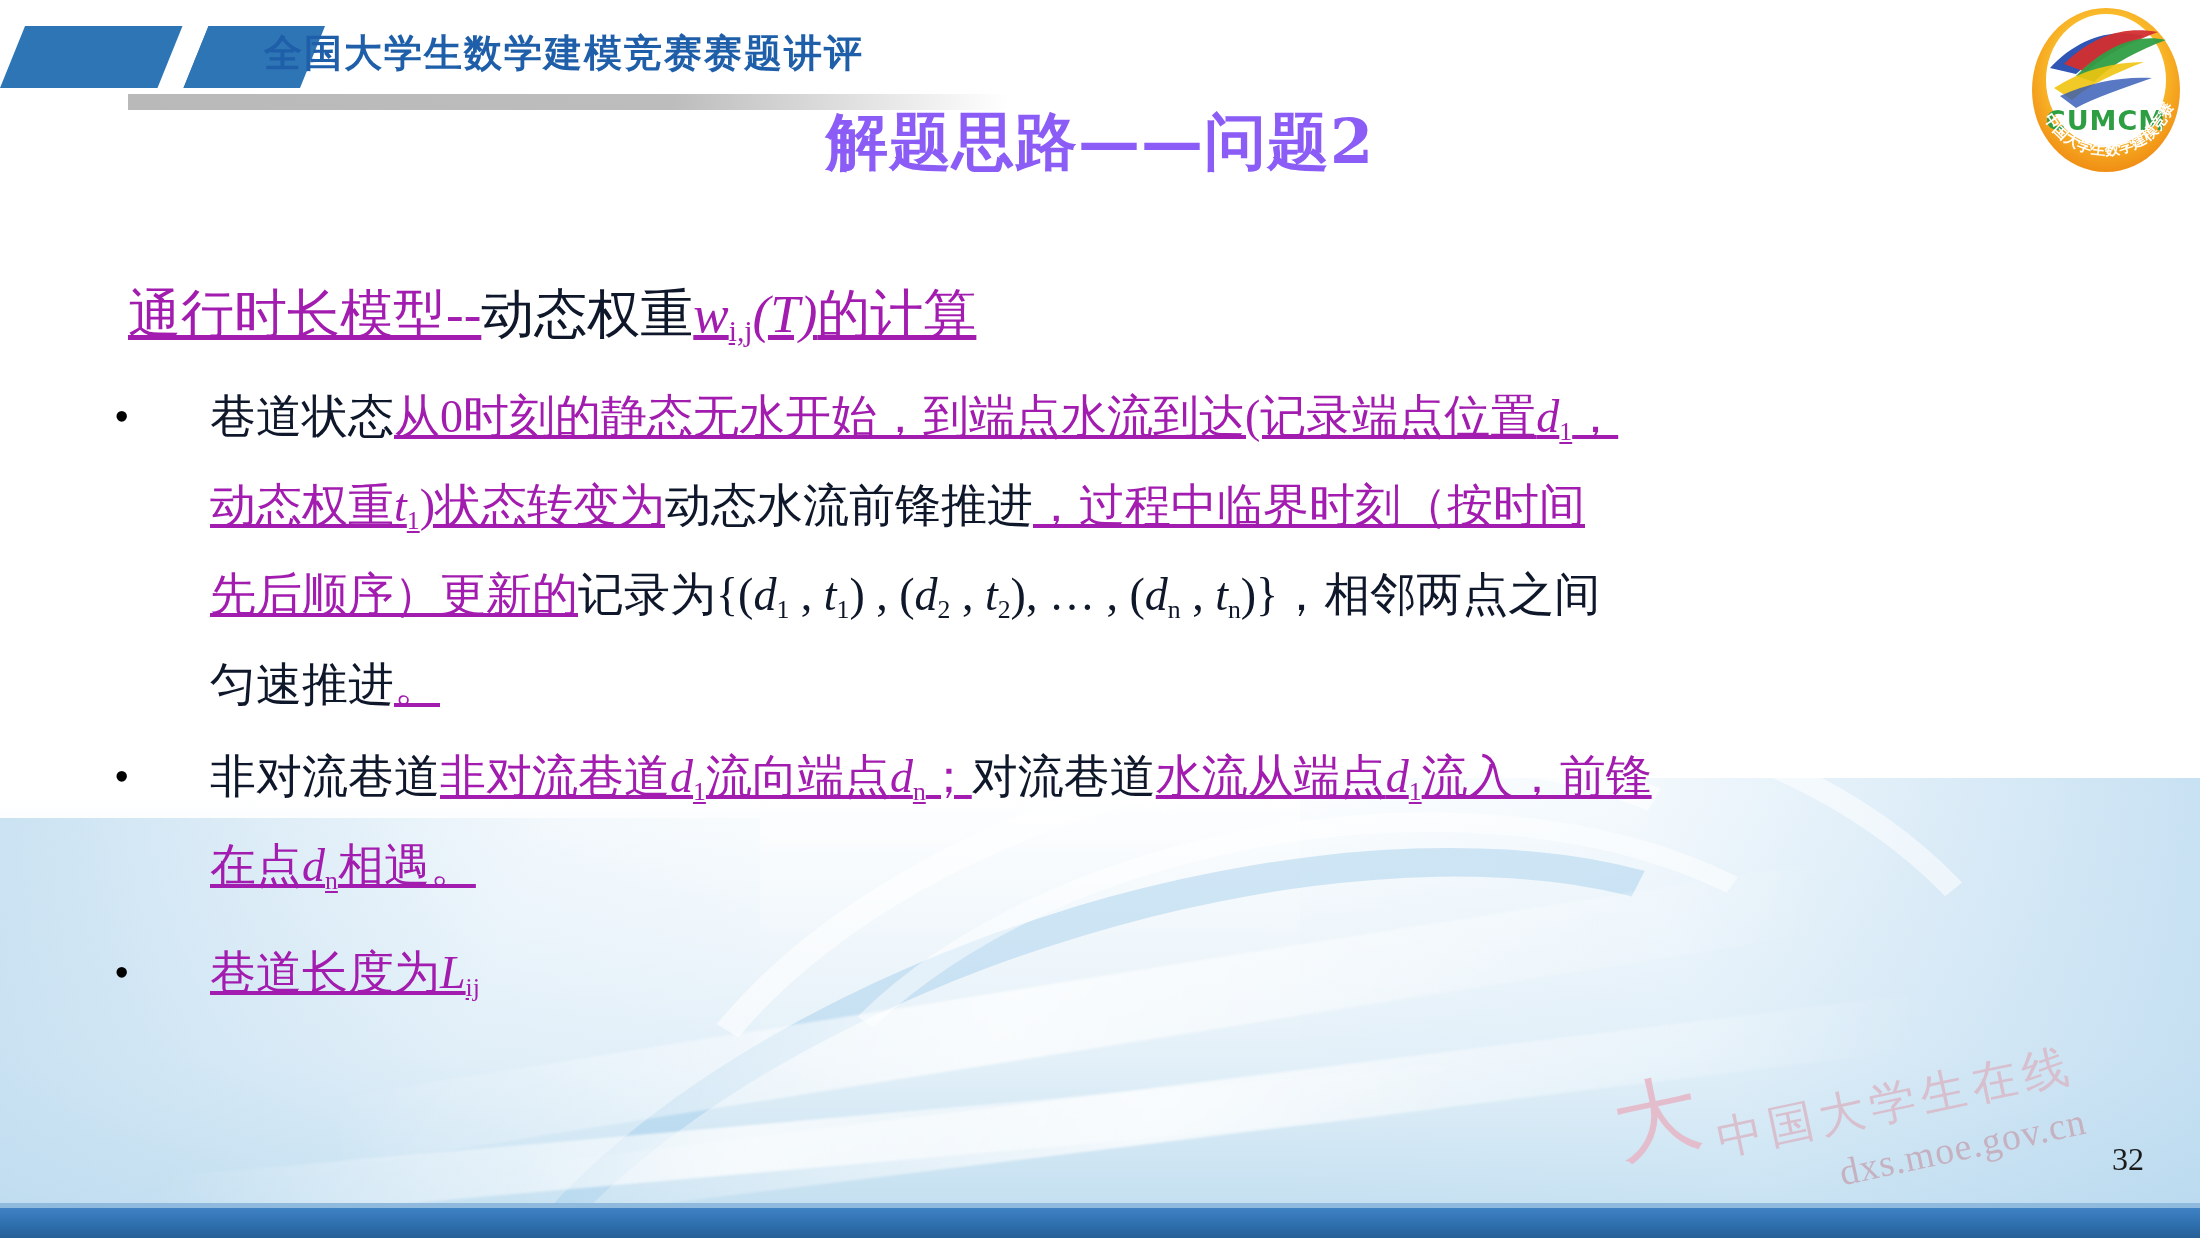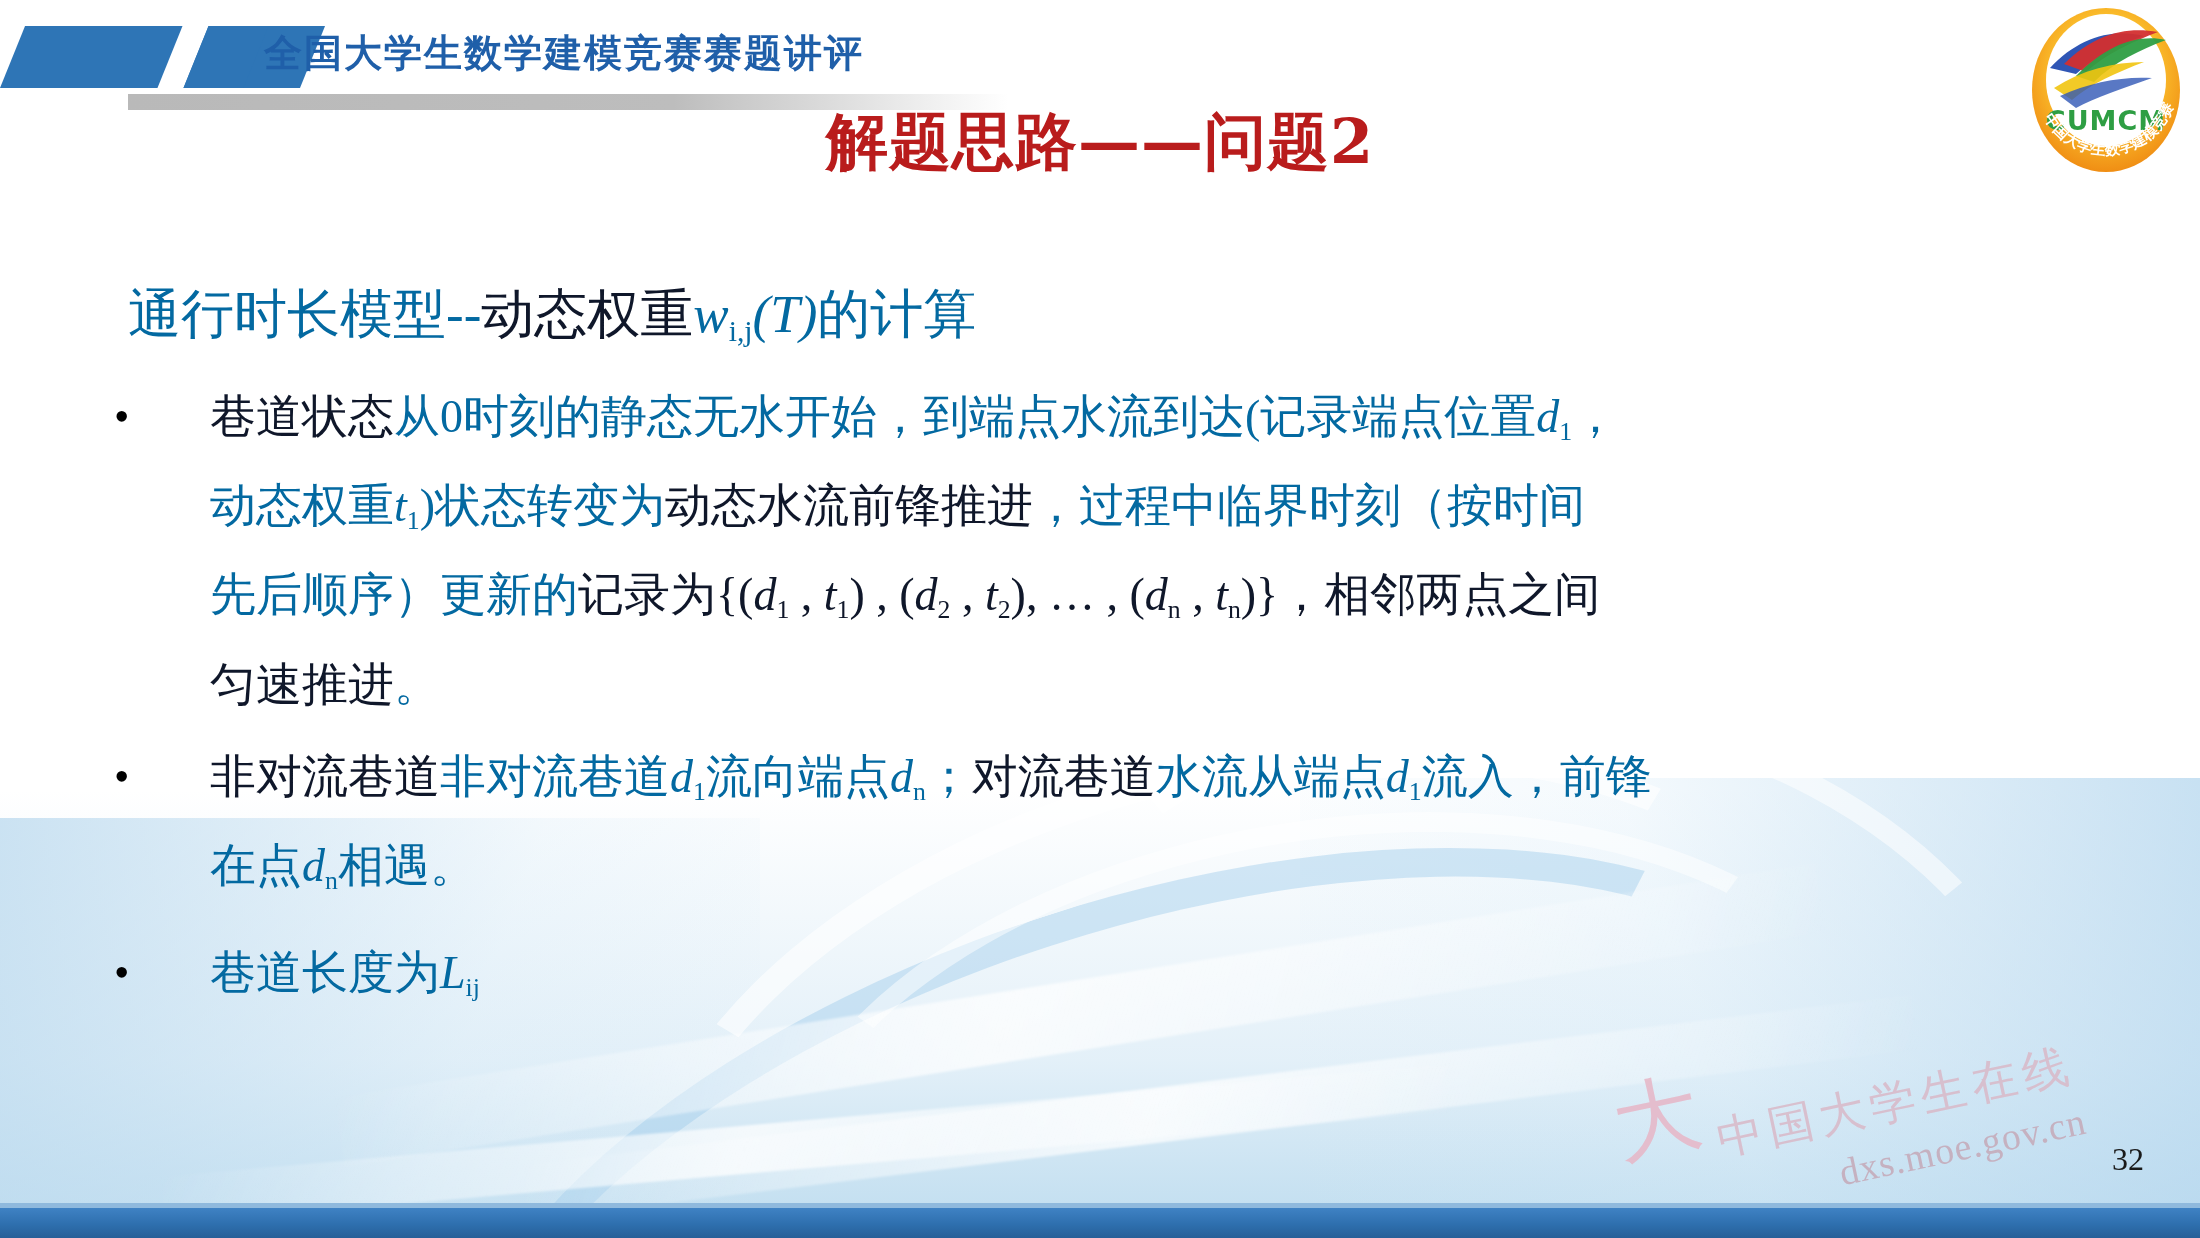--- a/index.html
+++ b/index.html
@@ -80,31 +80,31 @@
   .logo{
     position:absolute;right:8px;top:4px;width:172px;height:172px;
   }
   .logo svg{display:block;width:172px;height:172px;}
 
   
   .main-title{
     position:absolute;left:0;right:0;top:100px;
     text-align:center;
     font-family:"DejaVu Serif","Liberation Serif",serif;
-    font-weight:bold;font-size:62px;color:#b91c1c;letter-spacing:1px;
+    font-weight:bold;font-size:62px;color:#8b5cf6;letter-spacing:1px;
   }
 
   
   .subtitle{
     position:absolute;left:128px;top:288px;
     font-size:53px;color:#000000;white-space:nowrap;line-height:1;
     font-family:"Liberation Serif","DejaVu Serif",serif;
   }
   .blue{color:#0f172a;}
-  .blk{color:#0369a1;}
+  .blk{color:#a21caf;text-decoration:underline;}
   .it{font-style:italic;}
   sub{font-size:0.56em;vertical-align:-0.32em;}
 
   .bullets{position:absolute;left:108px;top:380px;right:60px;}
   .b-row{position:relative;display:flex;align-items:flex-start;}
   .b-dot{
     width:64px;flex:0 0 64px;font-size:44px;line-height:74px;color:#000;text-align:left;
     padding-left:6px;
   }
   .b-body{flex:1;}

